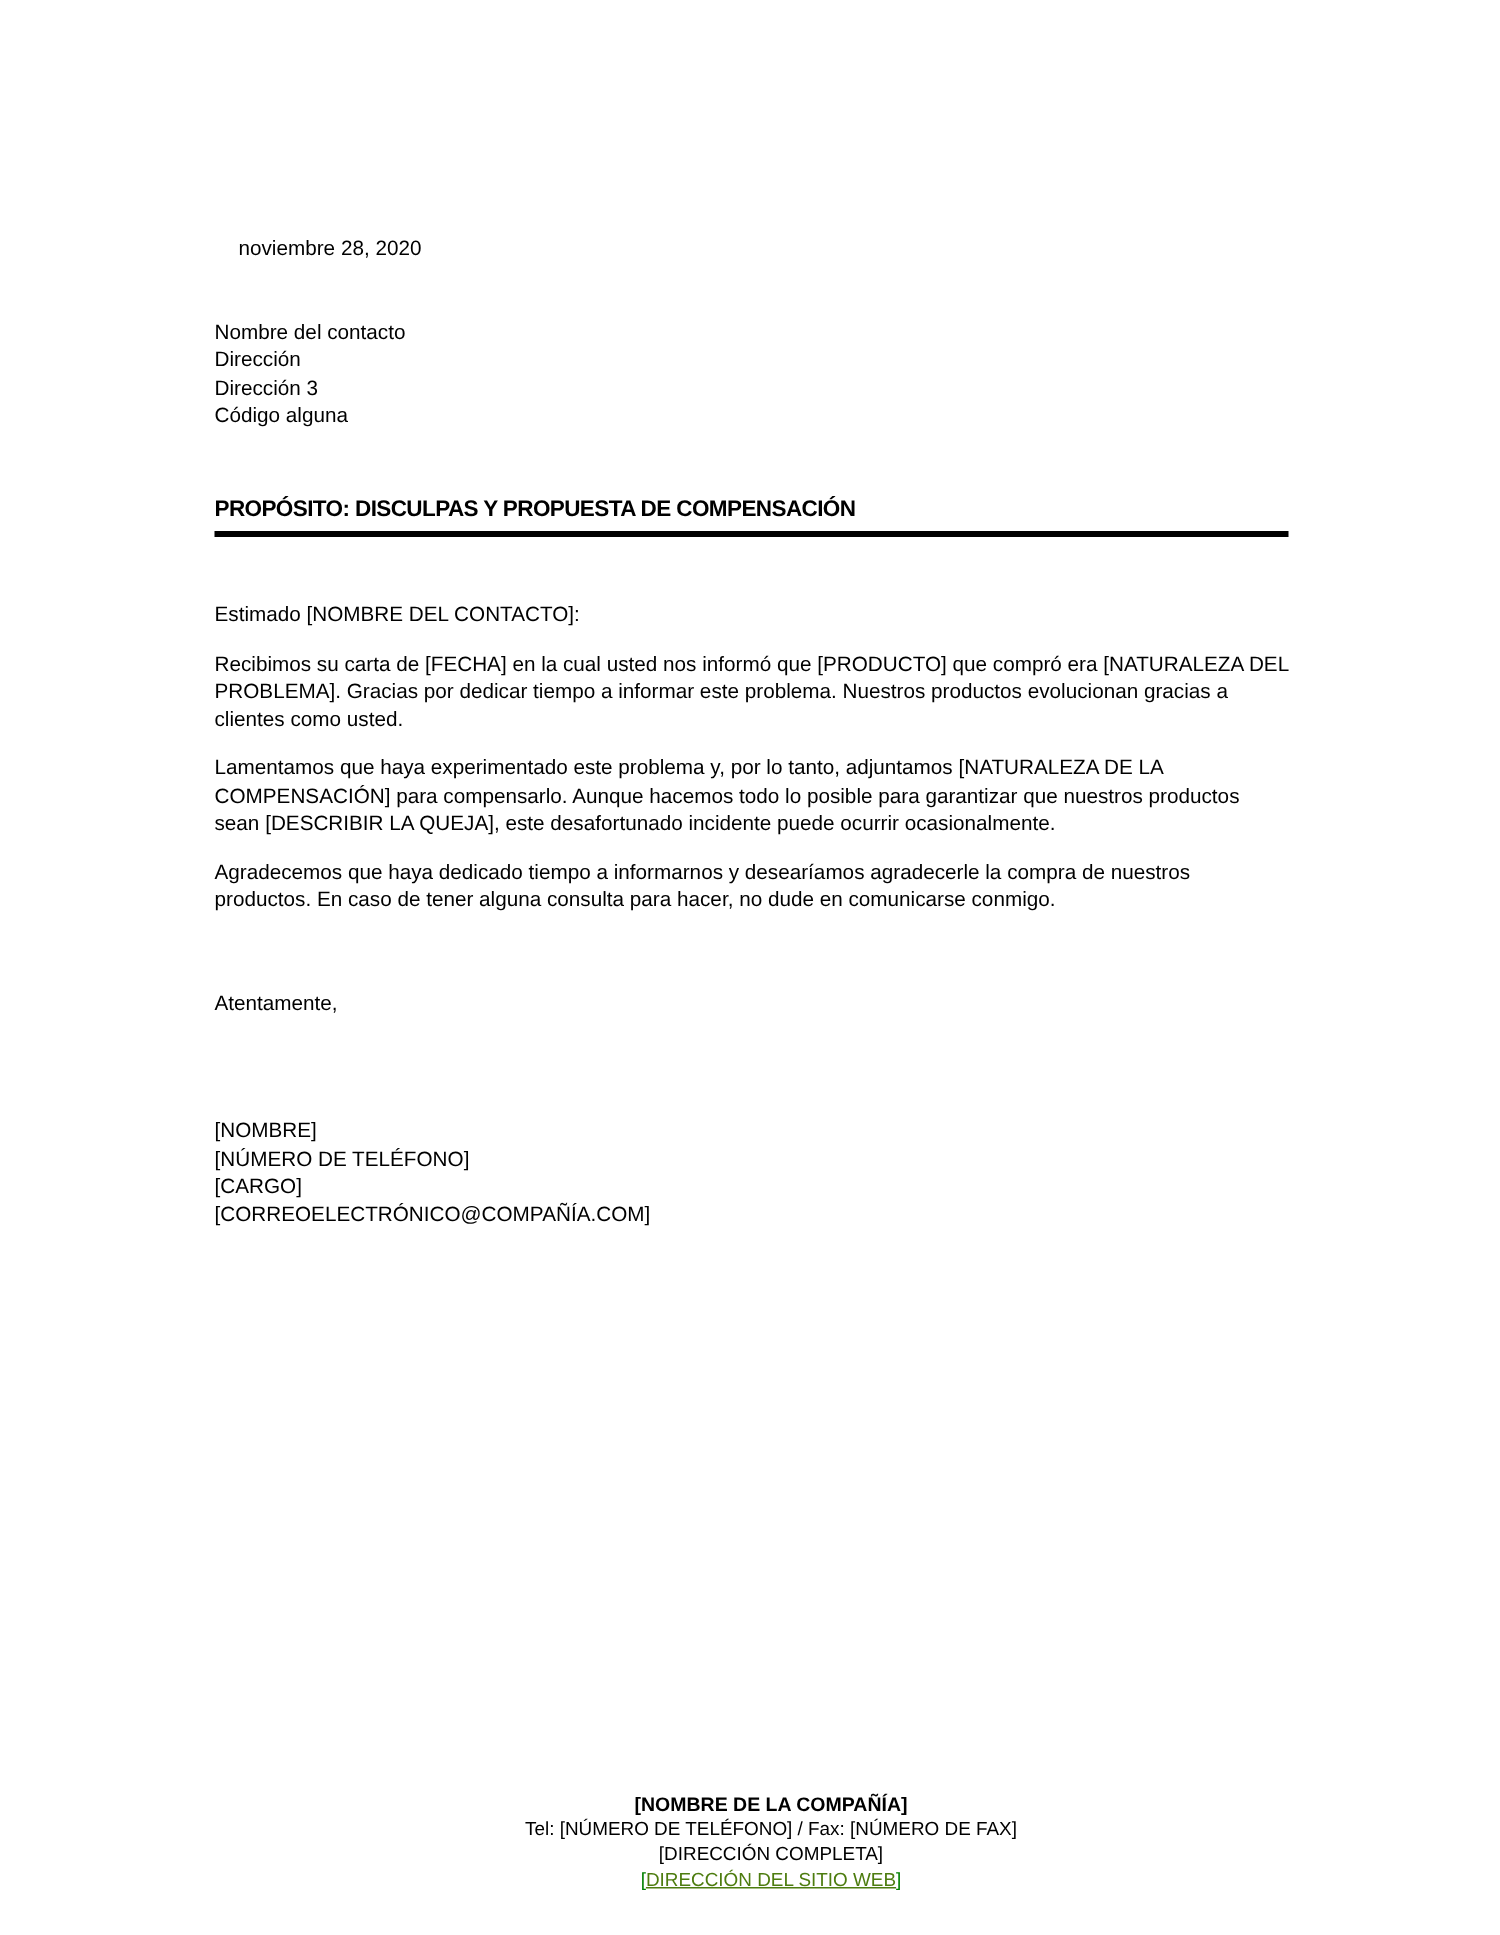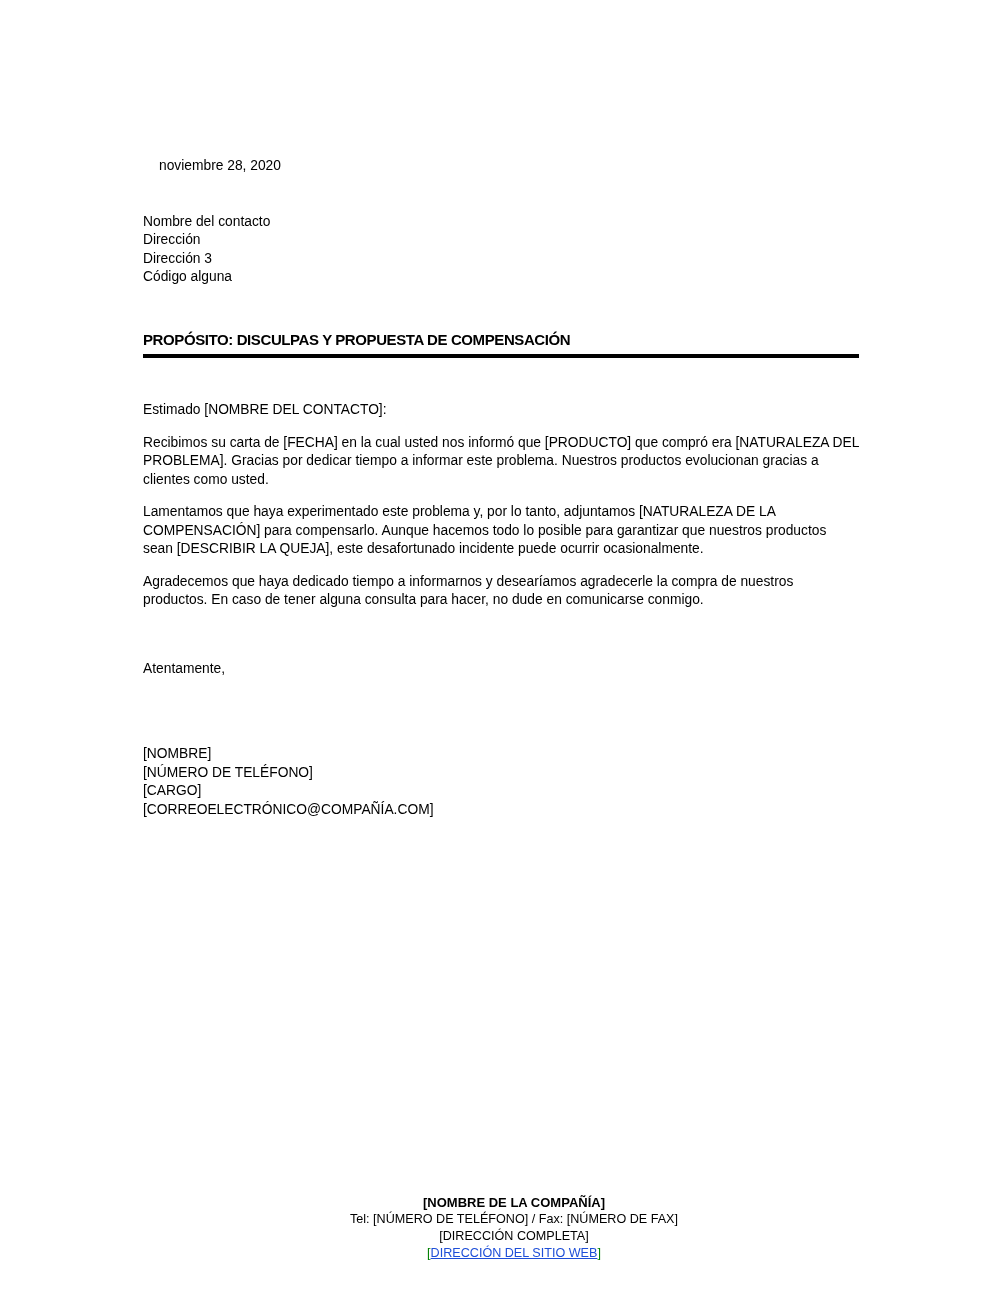--- a/index.html
+++ b/index.html
@@ -67,21 +67,21 @@
     text-align: center;
     font-size: 12.6px;
     line-height: 17px;
     margin-top: 28px;
   }
   .footer .company {
     font-weight: bold;
     font-size: 13px;
   }
   .website-link {
-    color: #1d4ed8;
+    color: #4d7c0f;
     text-decoration: underline;
     cursor: pointer;
   }
   .bracket {
     color: #008000;
     text-decoration: none;
   }
 </style>
 </head>
 <body>

